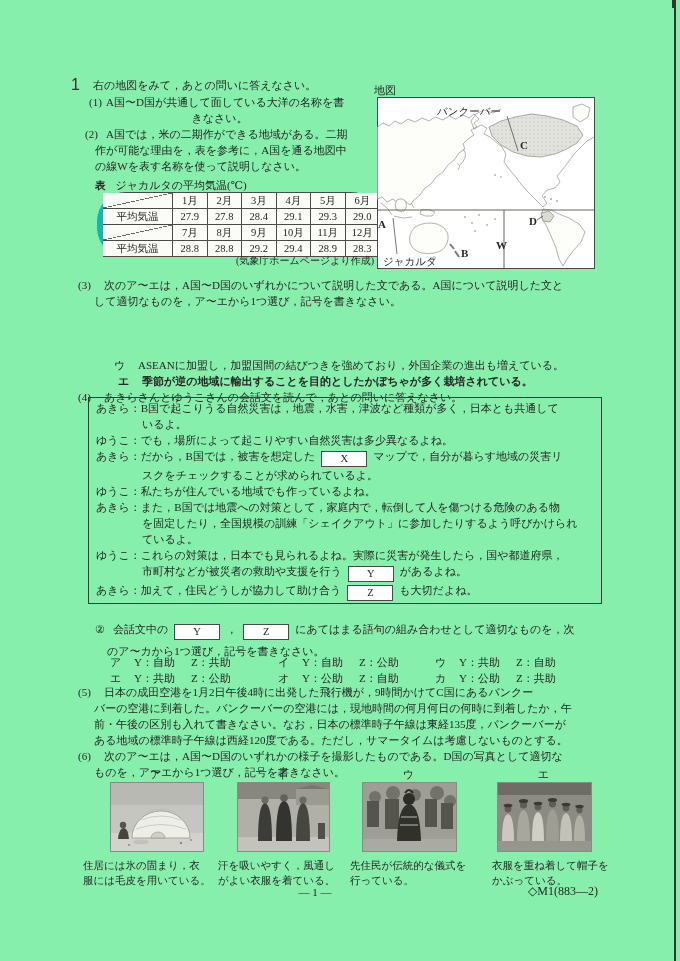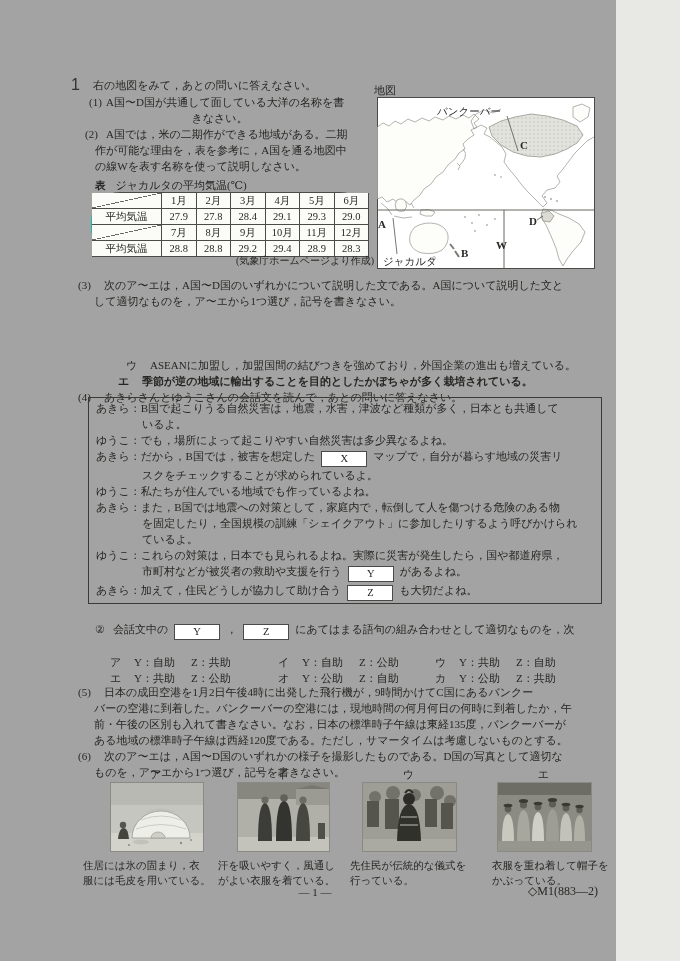--- a/index.html
+++ b/index.html
@@ -1,31 +1,31 @@
 <!DOCTYPE html>
 <html><head>
 <meta charset="utf-8">
 <style>
   html,body{margin:0;padding:0;background:#e8e8e4;}
-  #paper{position:relative;width:616px;height:961px;background:#a3a3a3;overflow:hidden;
+  #paper{position:relative;width:680px;height:961px;background:#86efac;overflow:hidden;
          font-family:"Liberation Serif","DejaVu Serif",serif;color:#262624;}
   .abs{position:absolute;}
   .ln{font-size:11px;line-height:16px;white-space:nowrap;}
   .ln div{white-space:nowrap;}
   .qnum{font-size:16px;font-family:"Liberation Sans","DejaVu Sans",sans-serif;color:#333;margin-right:13px;vertical-align:-1px;}
   .slabel{display:inline-block;width:21px;}
   .slabel3{display:inline-block;width:26px;}
   .wrap10{margin-left:10px;}
   .wrap16{margin-left:16px;}
   .okey{display:inline-block;width:24px;}
   .optwrap{margin-left:8px;}
   .b{font-weight:700;font-family:"Liberation Sans","DejaVu Sans",sans-serif;font-size:10.5px;}
   
-  .jtable{position:absolute;left:91px;top:192px;display:grid;
-          grid-template-columns:70px repeat(6,34.5px);border-top:1px solid #4a4a46;border-left:1px solid #14b8a6;border-radius:29px;}
+  .jtable{position:absolute;left:97px;top:192px;display:grid;
+          grid-template-columns:70px repeat(6,34.5px);border-top:1px solid #4a4a46;border-left:6px solid #14b8a6;border-radius:29px;}
   .jtable>div{border-right:1px solid #4a4a46;border-bottom:1px solid #4a4a46;height:15px;line-height:15px;
           font-size:10.5px;text-align:center;background:#fbfbf7;}
   .diag{background-image:linear-gradient(to bottom right,transparent 48.6%,#6a6a64 48.6%,#6a6a64 51.4%,transparent 51.4%) !important;}
   
   .conv{position:absolute;left:88px;top:397px;width:514px;border:1.2px solid #3a3a36;padding:2px 0 2px 7px;box-sizing:border-box;}
   .cl{font-size:11px;line-height:16px;white-space:nowrap;}
   .ind{padding-left:46px;}
   .blank{display:inline-block;min-width:14px;padding:0 15px;height:14px;line-height:14px;text-align:center;
          border:1px solid #4a4a46;margin:0 6px;vertical-align:-2px;background:#fff;font-size:10.5px;}
   .optgrid{position:absolute;left:110px;top:654px;display:grid;grid-template-columns:168px 157px auto;}
@@ -160,21 +160,21 @@
     <text x="143" y="52" font-size="11" font-weight="600" fill="#2a2a28">C</text>
     <text x="152" y="128" font-size="11" font-weight="600" fill="#2a2a28">D</text>
     <text x="119" y="152" font-size="11" font-weight="600" fill="#2a2a28">W</text>
     <text x="6" y="168" font-size="10.5" fill="#2a2a28">ジャカルタ</text>
   </svg>
 
   <div class="abs ln" style="left:78px;top:277px;">
     <div><span class="slabel3">(3)</span><span>次のア〜エは，A国〜D国のいずれかについて説明した文である。A国について説明した文と</span></div>
     <div class="wrap16">して適切なものを，ア〜エから1つ選び，記号を書きなさい。</div>
   </div>
-  <div class="abs ln" style="left:126px;top:357px;">
+  <div class="abs ln" style="left:114px;top:357px;">
     <span class="okey">ウ</span><span>ASEANに加盟し，加盟国間の結びつきを強めており，外国企業の進出も増えている。</span>
   </div>
   <div class="abs ln" style="left:118px;top:373px;font-weight:bold;">
     <span class="okey">エ</span><span>季節が逆の地域に輸出することを目的としたかぼちゃが多く栽培されている。</span>
   </div>
 
   <div class="abs ln" style="left:78px;top:389px;">
     <span class="slabel3">(4)</span><span>あきらさんとゆうこさんの会話文を読んで，あとの問いに答えなさい。</span>
   </div>
 
@@ -189,20 +189,21 @@
     <div class="cl ind">を固定したり，全国規模の訓練「シェイクアウト」に参加したりするよう呼びかけられ</div>
     <div class="cl ind">ているよ。</div>
     <div class="cl"><span>ゆうこ：</span><span>これらの対策は，日本でも見られるよね。実際に災害が発生したら，国や都道府県，</span></div>
     <div class="cl ind"><span>市町村などが被災者の救助や支援を行う</span><span class="blank">Y</span><span>があるよね。</span></div>
     <div class="cl"><span>あきら：</span><span>加えて，住民どうしが協力して助け合う</span><span class="blank">Z</span><span>も大切だよね。</span></div>
   </div>
 
 
   <div class="abs ln" style="left:95px;top:621px;">
     <div><span>②</span><span style="margin-left:8px;">会話文中の</span><span class="blank">Y</span><span>，</span><span class="blank">Z</span><span>にあてはまる語句の組み合わせとして適切なものを，次</span></div>
+    <div style="margin-left:12px;margin-top:3px;">のア〜カから1つ選び，記号を書きなさい。</div>
   </div>
 
   <div class="optgrid">
     <div><span class="okey">ア</span><span class="oy">Y：自助</span><span>Z：共助</span></div>
     <div><span class="okey">イ</span><span class="oy">Y：自助</span><span>Z：公助</span></div>
     <div><span class="okey">ウ</span><span class="oy">Y：共助</span><span>Z：自助</span></div>
     <div><span class="okey">エ</span><span class="oy">Y：共助</span><span>Z：公助</span></div>
     <div><span class="okey">オ</span><span class="oy">Y：公助</span><span>Z：自助</span></div>
     <div><span class="okey">カ</span><span class="oy">Y：公助</span><span>Z：共助</span></div>
   </div>

